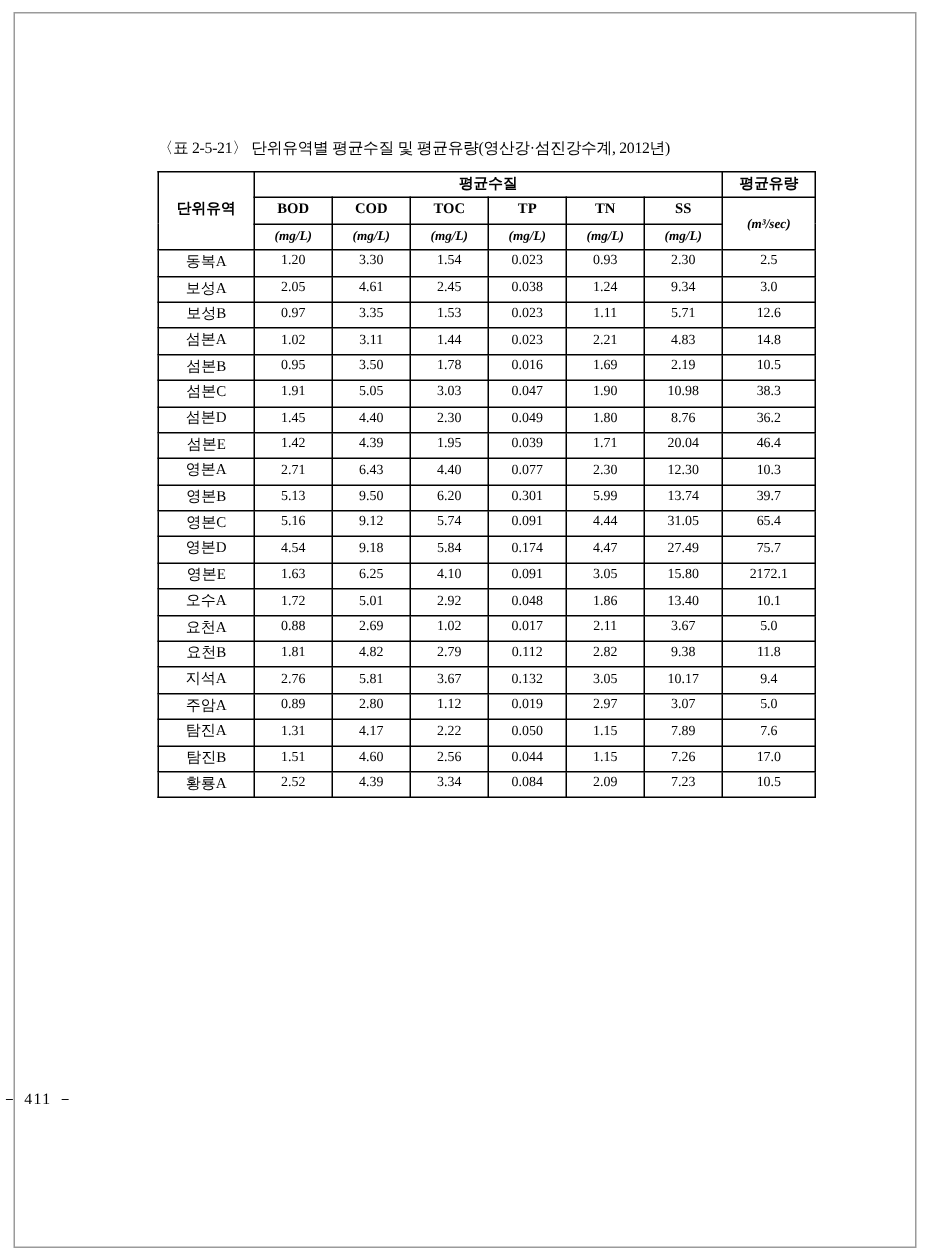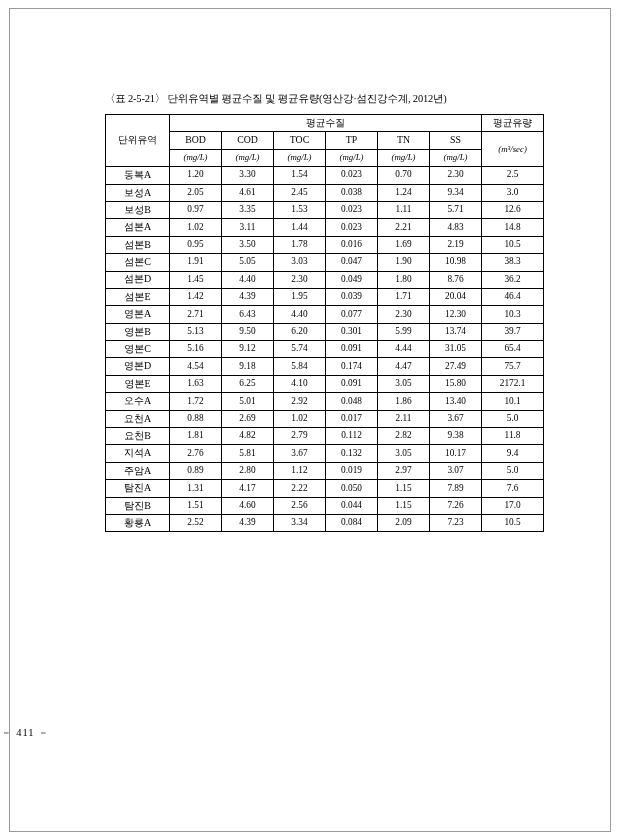--- a/index.html
+++ b/index.html
@@ -47,21 +47,21 @@
   }
   table.data th, table.data td {
     border: 0.6px solid #000;
     text-align: center;
     vertical-align: middle;
     padding: 0;
     height: 16.4px;
     line-height: 1.05;
   }
   table.data thead th {
-    font-weight: normal;
+    font-weight: bold;
     margin-top: 40px;
   }
   .hdr-top {
     height: 18px;
   }
   .unit {
     font-style: italic;
     font-size: 8.8px;
   }
   .hdr-name {
@@ -139,21 +139,21 @@
           <th class="unit hdr-sep">(mg/L)</th>
         </tr>
       </thead>
       <tbody id="tbody">
           <tr>
             <td class="region">동복A</td>
             <td class="num">1.20</td>
             <td class="num">3.30</td>
             <td class="num">1.54</td>
             <td class="num">0.023</td>
-            <td class="num">0.70</td>
+            <td class="num">0.93</td>
             <td class="num">2.30</td>
             <td class="num">2.5</td>
           </tr>
           <tr>
             <td class="region">보성A</td>
             <td class="num">2.05</td>
             <td class="num">4.61</td>
             <td class="num">2.45</td>
             <td class="num">0.038</td>
             <td class="num">1.24</td>

